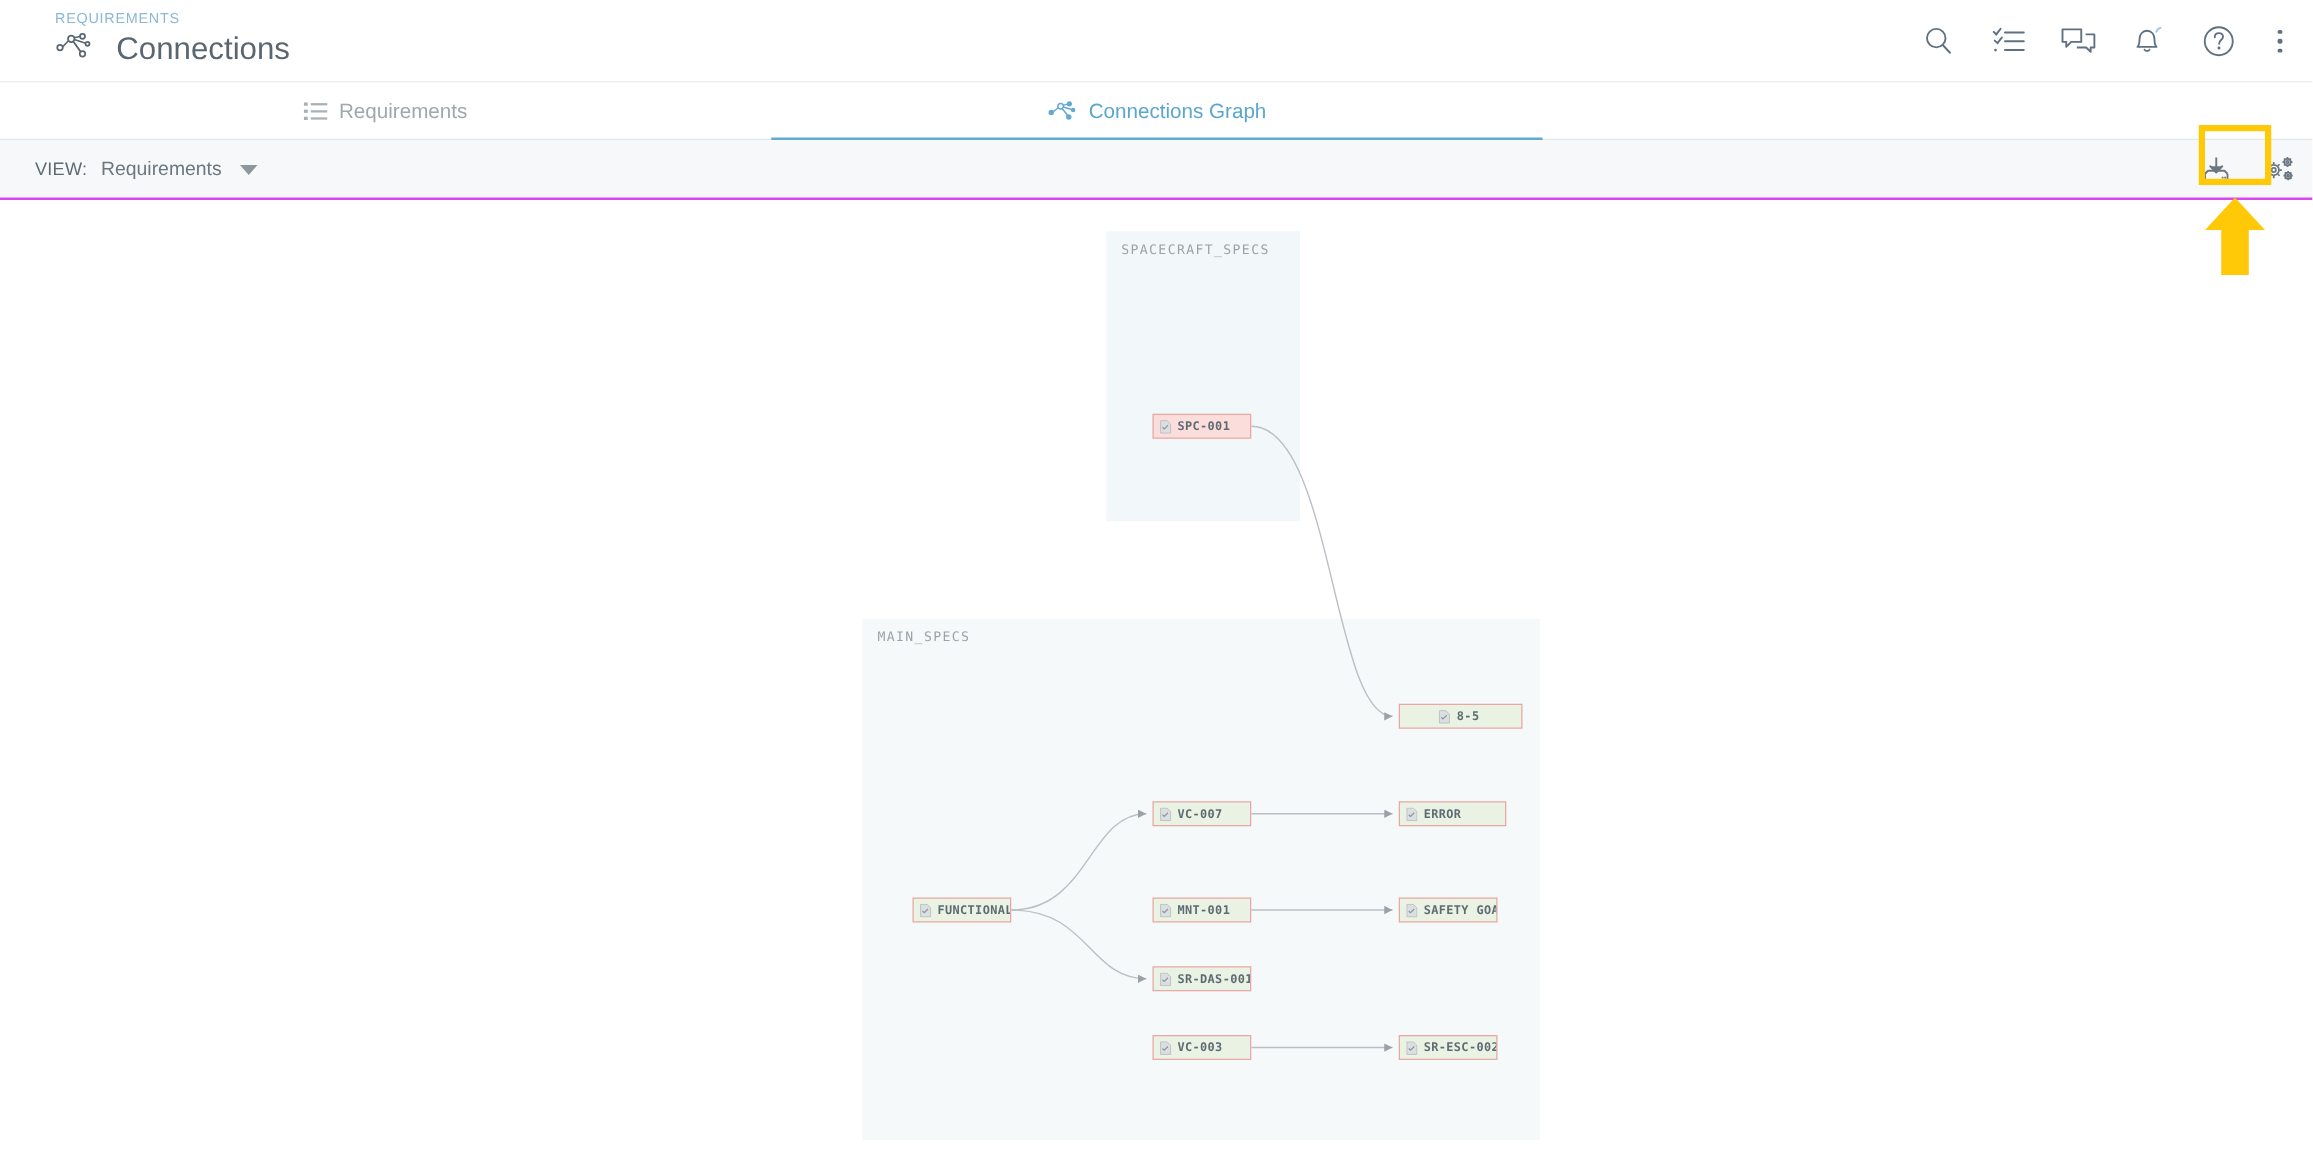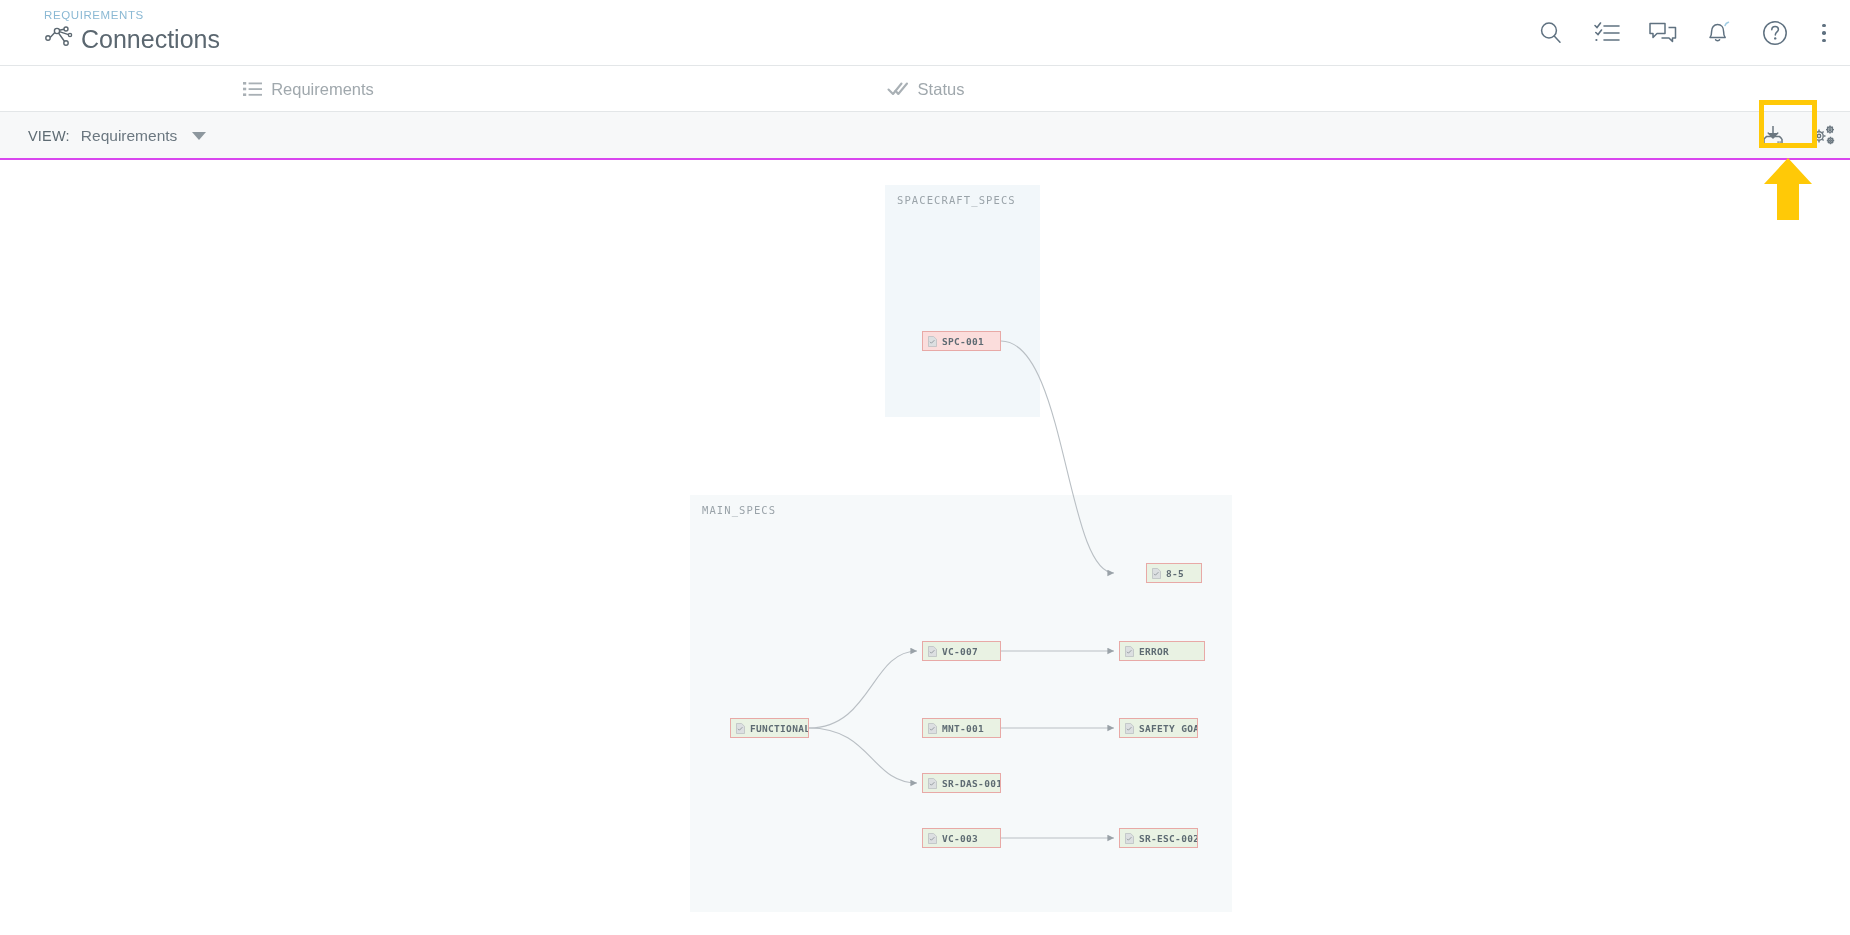--- a/index.html
+++ b/index.html
@@ -28,21 +28,21 @@
   
   .header {
     position: absolute; left: 0; top: 0; right: 0; height: 66px;
     background: #fff; border-bottom: 1px solid #e3e6e8;
   }
   .header-title-wrap { position: absolute; left: 44px; top: 8px; }
   .breadcrumb {
     font-size: 11.5px; letter-spacing: .6px; color: #8bb9d4;
     font-weight: 400; text-transform: uppercase; line-height: 14px;
   }
-  .title-row { display: flex; align-items: center; gap: 7px; margin-top: 2px; }
+  .title-row { display: flex; align-items: center; gap: 19px; margin-top: 2px; }
   .title-text { font-size: 25px; color: #5b6770; font-weight: 400; line-height: 30px; }
 
   .header-icons {
     position: absolute; right: 18px; top: 0; height: 66px;
     display: flex; align-items: center; gap: 26px;
   }
   .hicon { width: 30px; height: 30px; color: #5f7180; display: flex; align-items: center; justify-content: center; cursor: pointer; }
   .hicon svg { display: block; }
   .kebab { width: 16px; height: 30px; display: flex; flex-direction: column; align-items: center; justify-content: center; gap: 4px; cursor: pointer; }
   .kebab i { width: 3.5px; height: 3.5px; border-radius: 50%; background: #5f7180; display: block; }
@@ -198,30 +198,34 @@
               <rect x="0" y="6.7" width="3.2" height="2.6"></rect>
               <rect x="0" y="12.4" width="3.2" height="2.6"></rect>
               <rect x="5.6" y="1.5" width="13.4" height="1.8"></rect>
               <rect x="5.6" y="7.2" width="13.4" height="1.8"></rect>
               <rect x="5.6" y="12.9" width="13.4" height="1.8"></rect>
             </g>
           </svg>
       </span>
       <span>Requirements</span>
     </div>
-    <div class="tab">
+    <div class="tab active">
       <span class="tab-ico">
-        <svg width="22" height="16" viewBox="0 0 22 16">
-            <g fill="none" stroke="#a9b0b5" stroke-width="2.1" stroke-linecap="round" stroke-linejoin="round">
-              <path d="M1.5 8.5 L6 13 L14.5 2.5"></path>
-              <path d="M8.5 9.8 L11.3 13 L20 2.5"></path>
-            </g>
-          </svg>
+        <svg width="24" height="18" viewBox="0 0 24 18">
+          <g fill="none" stroke="#63aad2" stroke-width="1.2">
+            <circle cx="3" cy="10" r="1.6" fill="#63aad2"></circle>
+            <circle cx="10.5" cy="5" r="2.2"></circle>
+            <circle cx="17.5" cy="3" r="1.5" fill="#63aad2"></circle>
+            <circle cx="17" cy="13.5" r="1.6" fill="#63aad2"></circle>
+            <circle cx="20.5" cy="8" r="1.2" fill="#63aad2"></circle>
+            <path d="M4.6 9.4 L8.6 6.2 M12.4 4.3 L16.2 3.3 M11.7 6.8 L16.2 12.4 M12.6 5.6 L19.4 7.6"></path>
+          </g>
+        </svg>
       </span>
-      <span>Status</span>
+      <span>Connections Graph</span>
     </div>
   </div>
 
   <div class="toolbar">
     <div class="view-group">
       <span class="view-label">VIEW:</span>
       <span class="view-value">Requirements</span>
       <span class="caret"></span>
     </div>
     <div class="toolbar-right">
@@ -288,21 +292,21 @@
         <div class="grp-label" style="left: 702px; top: 344px; text-align: right;">MAIN_SPECS</div>
       </div>
     <div id="nodes-layer">
         <div class="node pink" style="left: 922px; top: 171px; width: 79px;">
           <svg class="doc-ico" width="9" height="11" viewBox="0 0 9 11">
             <path d="M0.5 0.5 H5.6 L8.5 3.3 V10.5 H0.5 Z" fill="#dcdfe1" stroke="#b7bcbf" stroke-width="0.7"></path>
             <path d="M2 5.8 L3.4 7.2 L6.4 4.2" fill="none" stroke="#8d949a" stroke-width="0.9"></path>
           </svg>
           <span>SPC-001</span>
         </div>
-        <div class="node" style="left: 1146px; top: 403px; width: 56px;">
+        <div class="node" style="left: 1119px; top: 403px; width: 99px; justify-content: center;">
           <svg class="doc-ico" width="9" height="11" viewBox="0 0 9 11">
             <path d="M0.5 0.5 H5.6 L8.5 3.3 V10.5 H0.5 Z" fill="#dcdfe1" stroke="#b7bcbf" stroke-width="0.7"></path>
             <path d="M2 5.8 L3.4 7.2 L6.4 4.2" fill="none" stroke="#8d949a" stroke-width="0.9"></path>
           </svg>
           <span>8-5</span>
         </div>
         <div class="node" style="left: 922px; top: 481px; width: 79px;">
           <svg class="doc-ico" width="9" height="11" viewBox="0 0 9 11">
             <path d="M0.5 0.5 H5.6 L8.5 3.3 V10.5 H0.5 Z" fill="#dcdfe1" stroke="#b7bcbf" stroke-width="0.7"></path>
             <path d="M2 5.8 L3.4 7.2 L6.4 4.2" fill="none" stroke="#8d949a" stroke-width="0.9"></path>

